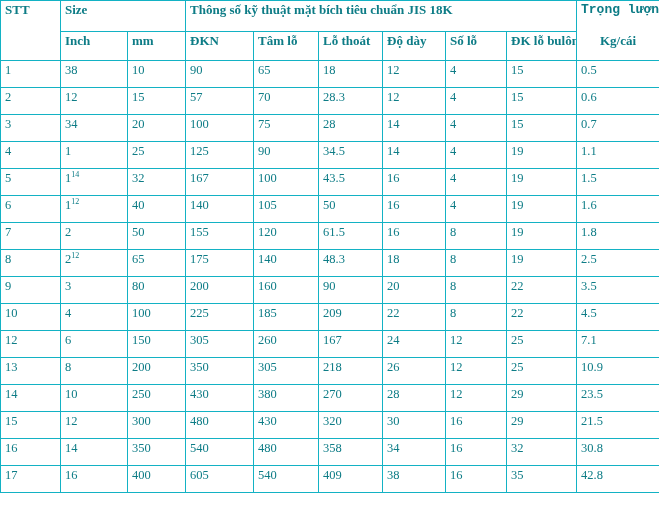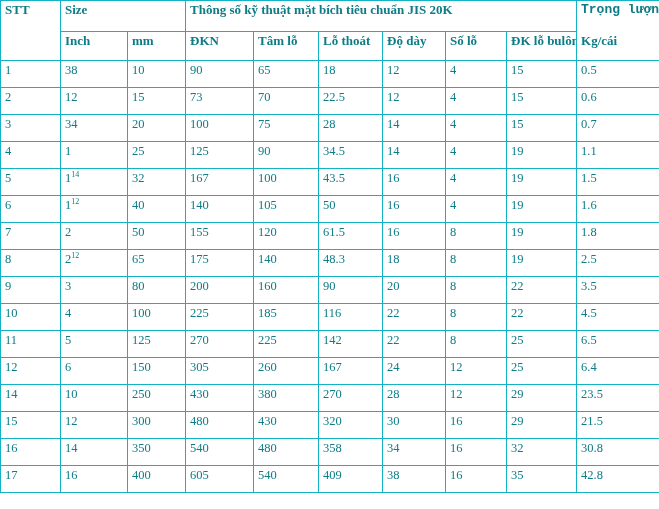--- a/index.html
+++ b/index.html
@@ -85,57 +85,57 @@
       <col class="c5">
         <col class="c6">
         <col class="c7">
         <col class="c8">
         <col class="c9">
     </colgroup>
     <thead>
       <tr class="r-h1">
         <th class="hdr-stt" style="border-bottom: none;">STT</th>
         <th colspan="2">Size</th>
-        <th class="hdr-center-title" colspan="6">Thông số kỹ thuật mặt bích tiêu chuẩn JIS 20K</th>
+        <th class="hdr-center-title" colspan="6">Thông số kỹ thuật mặt bích tiêu chuẩn JIS 18K</th>
         <th style="border-bottom: none; font-family: Liberation Mono, monospace;">Trọng lượng</th>
       </tr>
       <tr class="r-h2 sub-row">
           <th style="border-top: none;">&nbsp;</th>
         <th>Inch</th>
         <th>mm</th>
         <th>ĐKN</th>
         <th>Tâm lỗ</th>
         <th>Lỗ thoát</th>
         <th>Độ dày</th>
         <th>Số lỗ</th>
         <th>ĐK lỗ bulông</th>
-      <th style="border-top: none;">Kg/cái</th>
+      <th style="border-top: none; text-align: center;">Kg/cái</th>
         </tr>
 
     </thead>
     <tbody id="tbody">
         <tr>
           <td class="cell">1</td>
           <td class="cell">38</td>
           <td class="cell">10</td>
           <td class="cell">90</td>
           <td class="cell">65</td>
           <td class="cell">18</td>
           <td class="cell">12</td>
           <td class="cell">4</td>
           <td class="cell">15</td>
           <td class="cell">0.5</td>
         </tr>
         <tr>
           <td class="cell">2</td>
           <td class="cell">12</td>
           <td class="cell">15</td>
-          <td class="cell">73</td>
+          <td class="cell">57</td>
           <td class="cell">70</td>
-          <td class="cell">22.5</td>
+          <td class="cell">28.3</td>
           <td class="cell">12</td>
           <td class="cell">4</td>
           <td class="cell">15</td>
           <td class="cell">0.6</td>
         </tr>
         <tr>
           <td class="cell">3</td>
           <td class="cell">34</td>
           <td class="cell">20</td>
           <td class="cell">100</td>
@@ -217,49 +217,49 @@
           <td class="cell">8</td>
           <td class="cell">22</td>
           <td class="cell">3.5</td>
         </tr>
         <tr>
           <td class="cell">10</td>
           <td class="cell">4</td>
           <td class="cell">100</td>
           <td class="cell">225</td>
           <td class="cell">185</td>
-          <td class="cell">116</td>
+          <td class="cell">209</td>
           <td class="cell">22</td>
           <td class="cell">8</td>
           <td class="cell">22</td>
           <td class="cell">4.5</td>
-        </tr>
-        <tr>
-          <td class="cell">11</td>
-          <td class="cell">5</td>
-          <td class="cell">125</td>
-          <td class="cell">270</td>
-          <td class="cell">225</td>
-          <td class="cell">142</td>
-          <td class="cell">22</td>
-          <td class="cell">8</td>
-          <td class="cell">25</td>
-          <td class="cell">6.5</td>
         </tr>
         <tr>
           <td class="cell">12</td>
           <td class="cell">6</td>
           <td class="cell">150</td>
           <td class="cell">305</td>
           <td class="cell">260</td>
           <td class="cell">167</td>
           <td class="cell">24</td>
           <td class="cell">12</td>
           <td class="cell">25</td>
-          <td class="cell">6.4</td>
+          <td class="cell">7.1</td>
+        </tr>
+        <tr>
+          <td class="cell">13</td>
+          <td class="cell">8</td>
+          <td class="cell">200</td>
+          <td class="cell">350</td>
+          <td class="cell">305</td>
+          <td class="cell">218</td>
+          <td class="cell">26</td>
+          <td class="cell">12</td>
+          <td class="cell">25</td>
+          <td class="cell">10.9</td>
         </tr>
         <tr>
           <td class="cell">14</td>
           <td class="cell">10</td>
           <td class="cell">250</td>
           <td class="cell">430</td>
           <td class="cell">380</td>
           <td class="cell">270</td>
           <td class="cell">28</td>
           <td class="cell">12</td>

